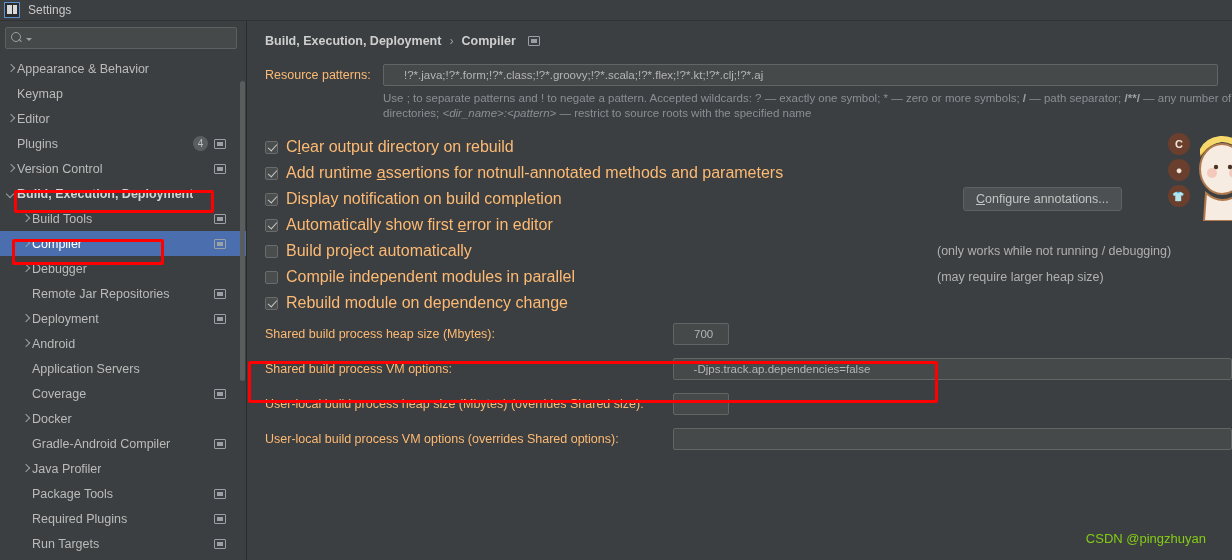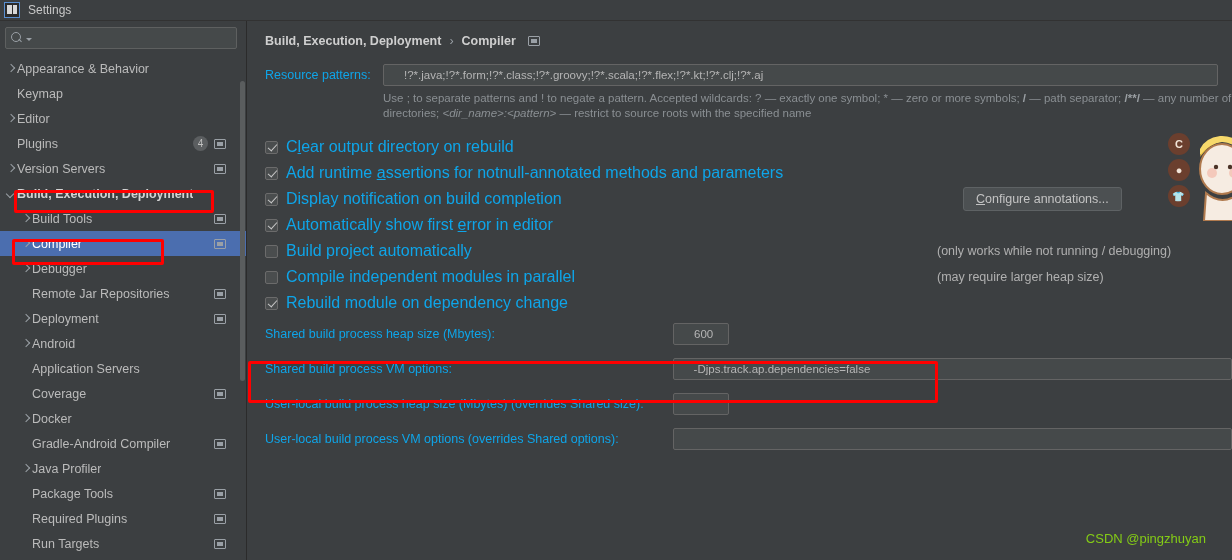--- a/index.html
+++ b/index.html
@@ -225,21 +225,21 @@
   }
 
   .row {
     display: flex;
     align-items: center;
     font-size: 12.5px;
     color: #bbbbbb;
   }
   .form { padding: 0 0 0 18px; }
 
-  .label { color: #0ea5e9; white-space: nowrap; }
+  .label { color: #fdba74; white-space: nowrap; }
 
   .tfield {
     height: 22px;
     background: #45494a;
     border: 1px solid #646464;
     border-radius: 2px;
     color: #b5b5b5;
     font-family: Liberation Sans, sans-serif;
     font-size: 11.5px;
     padding: 0 20px;
@@ -365,21 +365,21 @@
           </div>
           <div class="tree-row indent-0">
             <span class="arrow"></span>
             <span class="tree-label">Plugins</span>
             <span class="tree-spacer"></span>
             <span class="badge">4</span>
             <span class="scope-icon"></span>
           </div>
           <div class="tree-row indent-0">
             <span class="arrow right"></span>
-            <span class="tree-label">Version Servers</span>
+            <span class="tree-label">Version Control</span>
             <span class="tree-spacer"></span>
             <span class="scope-icon"></span>
           </div>
           <div class="tree-row indent-0 bold">
             <span class="arrow down"></span>
             <span class="tree-label">Build, Execution, Deployment</span>
             <span class="tree-spacer"></span>
           </div>
           <div class="tree-row indent-1">
             <span class="arrow right"></span>
@@ -522,21 +522,21 @@
           </div>
 
         <button class="btn" style="position:absolute; left:716px; top:166px;">
           <span class="mn">C</span>
             <span id="btnrest">onfigure annotations...</span>
         </button>
 
         <div id="fields">
             <div class="row" style="height: 35px;">
               <span class="label" style="width: 400px;">Shared build process heap size (Mbytes):</span>
-              <span class="tfield" style="width: 56px; margin-left: 8px;">600</span>
+              <span class="tfield" style="width: 56px; margin-left: 8px;">700</span>
             </div>
             <div class="row" style="height: 35px;">
               <span class="label" style="width: 400px;">Shared build process VM options:</span>
               <span class="tfield" style="width: 560px; margin-left: 8px;">-Djps.track.ap.dependencies=false</span>
             </div>
             <div class="row" style="height: 35px;">
               <span class="label" style="width: 400px;">User-local build process heap size (Mbytes) (overrides Shared size):</span>
               <span class="tfield" style="width: 56px; margin-left: 8px;"></span>
             </div>
             <div class="row" style="height: 35px;">

